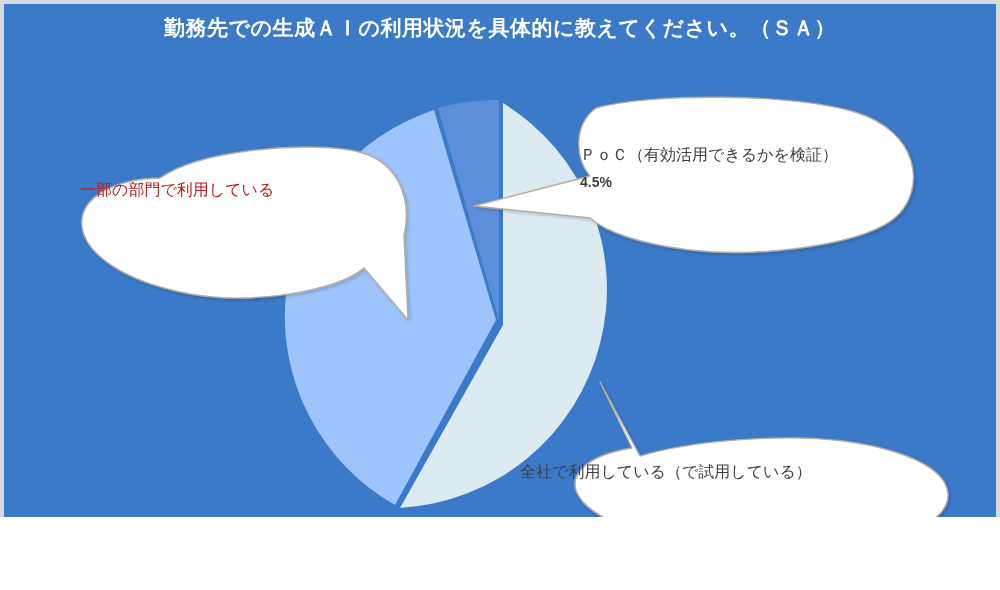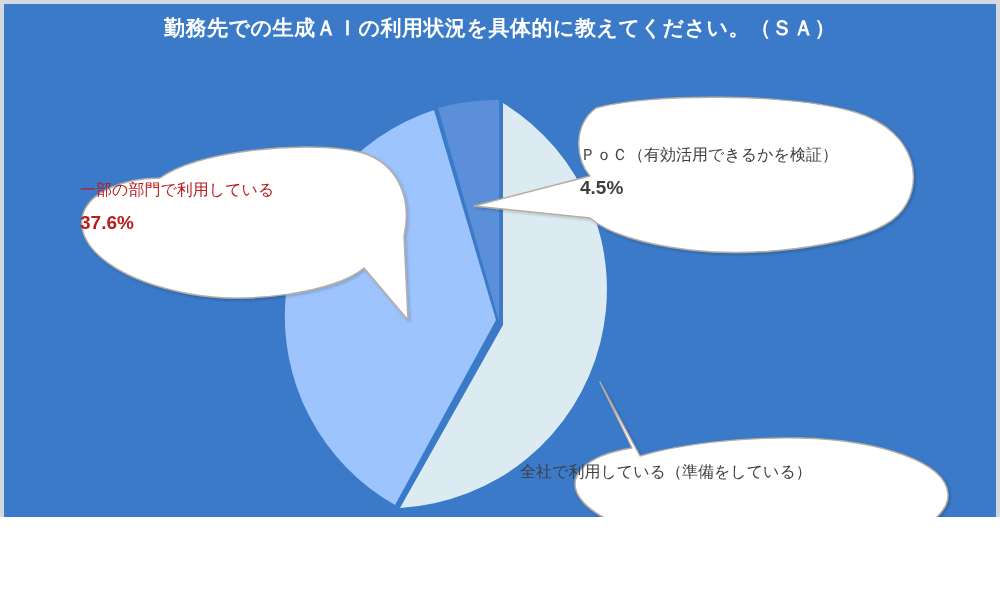--- a/index.html
+++ b/index.html
@@ -47,21 +47,21 @@
   .callout-text {
     position: absolute;
     z-index: 6;
     color: #3f3f3f;
     font-size: 16px;
     line-height: 1.85;
     pointer-events: none;
     white-space: nowrap;
   }
   .callout-text .line { display: block; }
-  .callout-text .pct { display: block; font-weight: bold; font-size: 19px; }
+  .callout-text .pct { display: block; font-weight: bold; font-size: 14px; }
 
   #callout-text-poc   { left: 580px; top: 140px; width: 340px; }
   #callout-text-part  { left: 80px;  top: 175px; width: 340px; }
   #callout-text-all   { left: 520px; top: 457px; width: 440px; }
 </style>
 </head>
 <body>
 
 <div id="root">
 
@@ -125,20 +125,19 @@
 
   <div id="chart-title" style="color: rgb(255, 255, 255);">勤務先での生成ＡＩの利用状況を具体的に教えてください。（ＳＡ）</div>
 
   <div id="callout-text-poc" class="callout-text" style="color: rgb(63, 63, 63);">
     <span class="line">ＰｏＣ（有効活用できるかを検証）</span>
     <span class="pct">4.5%</span>
   </div>
 
   <div id="callout-text-part" class="callout-text" style="color: #b91c1c;">
     <span class="line">一部の部門で利用している</span>
-    <span class="pct">37.6%</span>
   </div>
 
   <div id="callout-text-all" class="callout-text" style="color: rgb(63, 63, 63);">
-    <span class="line">全社で利用している（準備をしている）</span>
+    <span class="line">全社で利用している（で試用している）</span>
   </div>
 
 </div>
 
 </body></html>

